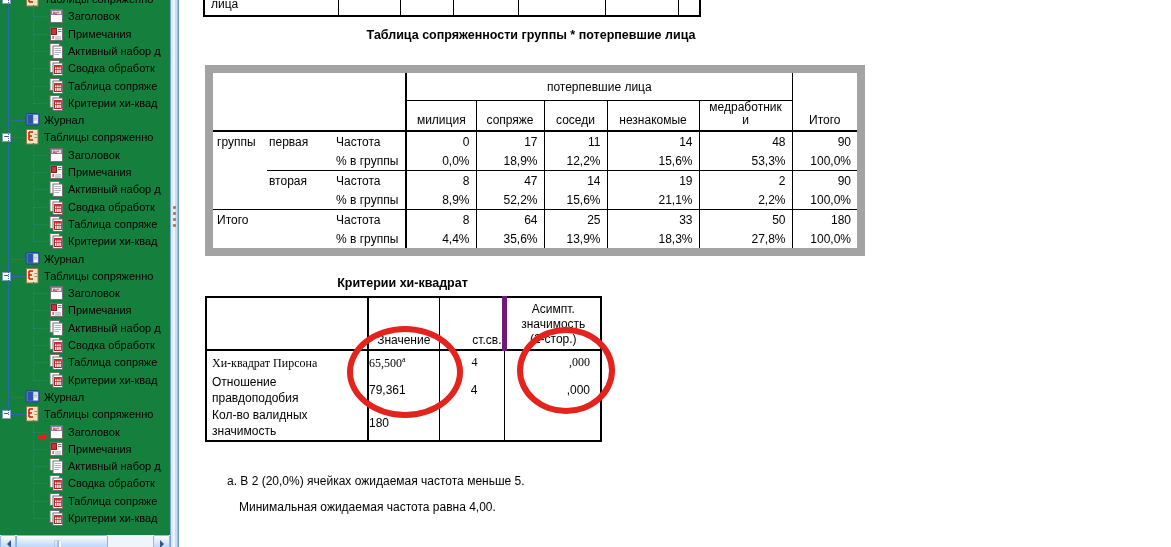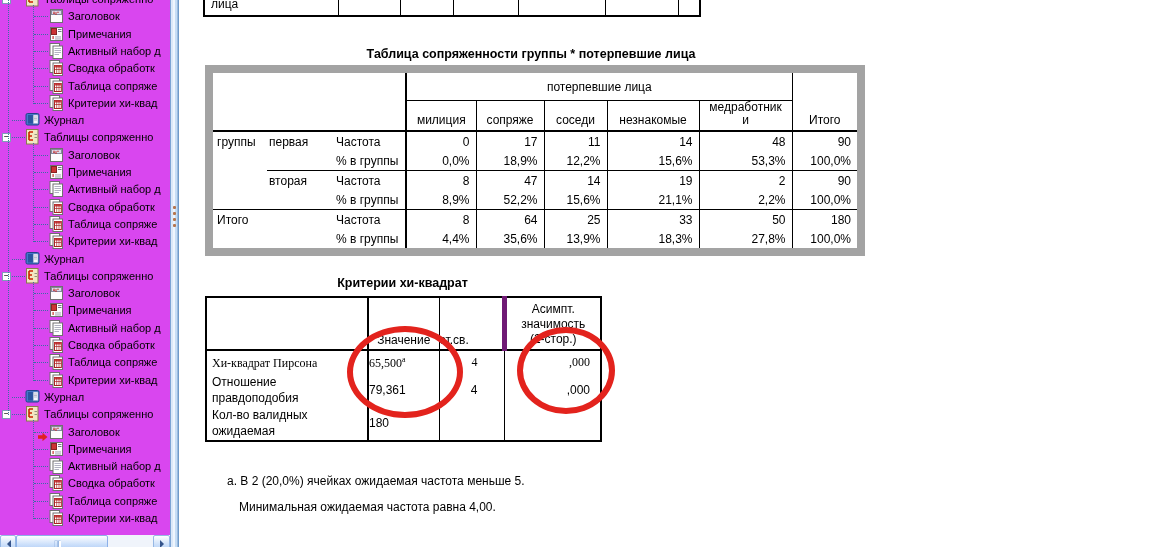--- a/index.html
+++ b/index.html
@@ -1,20 +1,20 @@
 <!DOCTYPE html>
 <html><head>
 <meta charset="utf-8">
 <style>
   html,body{margin:0;padding:0;width:1171px;height:547px;overflow:hidden;background:#fff;
     font-family:"Liberation Sans",sans-serif;-webkit-font-smoothing:none;}
   #stage{position:relative;width:1171px;height:547px;background:#fff;overflow:hidden;}
 
   
-  #outline{position:absolute;left:0;top:0;width:170px;height:547px;background:#d946ef;overflow:hidden;}
+  #outline{position:absolute;left:0;top:0;width:170px;height:547px;background:#15803d;overflow:hidden;}
   .tvline{position:absolute;width:0;border-left:1px dotted #3a6ea5;}
   .trow{position:absolute;left:0;width:170px;height:17px;overflow:hidden;cursor:default;}
   .texp{position:absolute;left:2px;top:4px;width:9px;height:9px;box-sizing:border-box;
     background:#fff;border:1px solid #7e9db9;font:8px/6px "DejaVu Sans Mono",monospace;
     text-align:center;color:#000;}
   .tstub{position:absolute;top:8px;height:0;border-top:1px dotted #3a6ea5;}
   .trow.lvl0 .tstub{left:12px;width:13px;}
   .trow.lvl1 .tstub{left:34px;width:14px;}
   .ticon{position:absolute;top:0;}
   .trow.lvl0 .ticon{left:25px;}
@@ -39,21 +39,21 @@
   #sb-thumb .grip{position:absolute;left:38px;top:5px;width:1.5px;height:7px;
     box-shadow:0 0 0 0.5px #9ab8e2, 4px 0 0 0 #fff, 3px 0 0 0.5px #9ab8e2;}
 
   
   #splitter{position:absolute;left:170px;top:0;width:9px;height:547px;cursor:col-resize;
     background:linear-gradient(90deg,#7ca4d4 0 1px,#dae8f9 1px 3px,#eef5fd 3px 5px,#c6ddf5 5px 7px,#6f9ac9 8px 9px);}
   #splitter .dot{position:absolute;left:3px;width:3px;height:3px;background:#b4764f;border-radius:1px;}
 
   
   .title{position:absolute;font-weight:bold;font-size:12.5px;color:#000;text-align:center;}
-  #title1{left:205px;top:47px;width:652px;}
+  #title1{left:205px;top:28px;width:652px;}
   #title2{left:205px;top:276px;width:395px;}
 
   
   #parttbl{position:absolute;left:203px;top:-2px;width:494px;height:17px;box-sizing:content-box;
     border-left:2px solid #000;border-right:2px solid #000;border-bottom:2px solid #000;overflow:hidden;}
   #parttbl .pv{position:absolute;top:0;bottom:0;width:1px;background:#000;}
   #parttbl .ptxt{position:absolute;left:6px;top:-1px;font-size:12px;}
 
   table.spss{position:absolute;border-collapse:collapse;table-layout:fixed;}
   table.spss td{font-size:12px;color:#000;padding:0;vertical-align:middle;overflow:hidden;}
@@ -69,21 +69,21 @@
   #crosstab td.c0{padding-left:4px;text-align:left;}
   #crosstab td.c1,#crosstab td.c2{padding-left:2px;text-align:left;}
   #crosstab td.v{border-left:1px solid #000;text-align:right;padding-right:6px;}
   #crosstab td.v0{border-left:2px solid #000;}
   #crosstab tr.sep-sub td.bt{border-top:1px solid #000;}
   #crosstab tr.sep-full td{border-top:1px solid #000;}
 
   #chisq{left:205px;top:296px;width:395px;border:2px solid #000;}
   #chisq thead td{border-bottom:2px solid #000;vertical-align:bottom;padding-bottom:2px;height:49px;}
   #chisq .hv{border-left:2px solid #000;text-align:center;}
-  #chisq .hd{border-left:1px solid #000;text-align:left;margin-top:11px;}
+  #chisq .hd{border-left:1px solid #000;text-align:right;margin-top:11px;}
   #chisq .hs{border-left:5px solid #701a75;text-align:center;white-space:pre-line;line-height:15px;}
   #chisq tbody td.lab{text-align:left;padding-left:5px;white-space:pre-line;line-height:16px;}
   #chisq tbody td.val{border-left:2px solid #000;text-align:left;padding-right:6px;}
   #chisq tbody td.df{border-left:1px solid #000;text-align:right;padding-right:26px;}
   #chisq tbody td.sig{border-left:1px solid #000;text-align:right;padding-right:10px;}
   #chisq tbody tr:nth-child(1) td{height:23px;font-family:Liberation Serif, serif;}
   #chisq tbody tr:nth-child(2) td{height:30px;}
   #chisq tbody tr:nth-child(3) td{height:34px;}
   #chisq tbody tr:nth-child(4) td{height:36px;}
   #chisq sup{font-size:8px;}
@@ -617,21 +617,21 @@
           </tr>
           <tr>
             <td class="lab">Отношение
 правдоподобия</td>
             <td class="val">79,361</td>
             <td class="df">4</td>
             <td class="sig">,000</td>
           </tr>
           <tr>
             <td class="lab">Кол-во валидных
-ожидаемая</td>
+значимость</td>
             <td class="val">180</td>
             <td class="df"></td>
             <td class="sig"></td>
           </tr>
         </tbody>
     </table>
 
     <div id="fn1" class="fnote">a. В 2 (20,0%) ячейках ожидаемая частота меньше 5.</div>
     <div id="fn2" class="fnote">Минимальная ожидаемая частота равна 4,00.</div>
 

